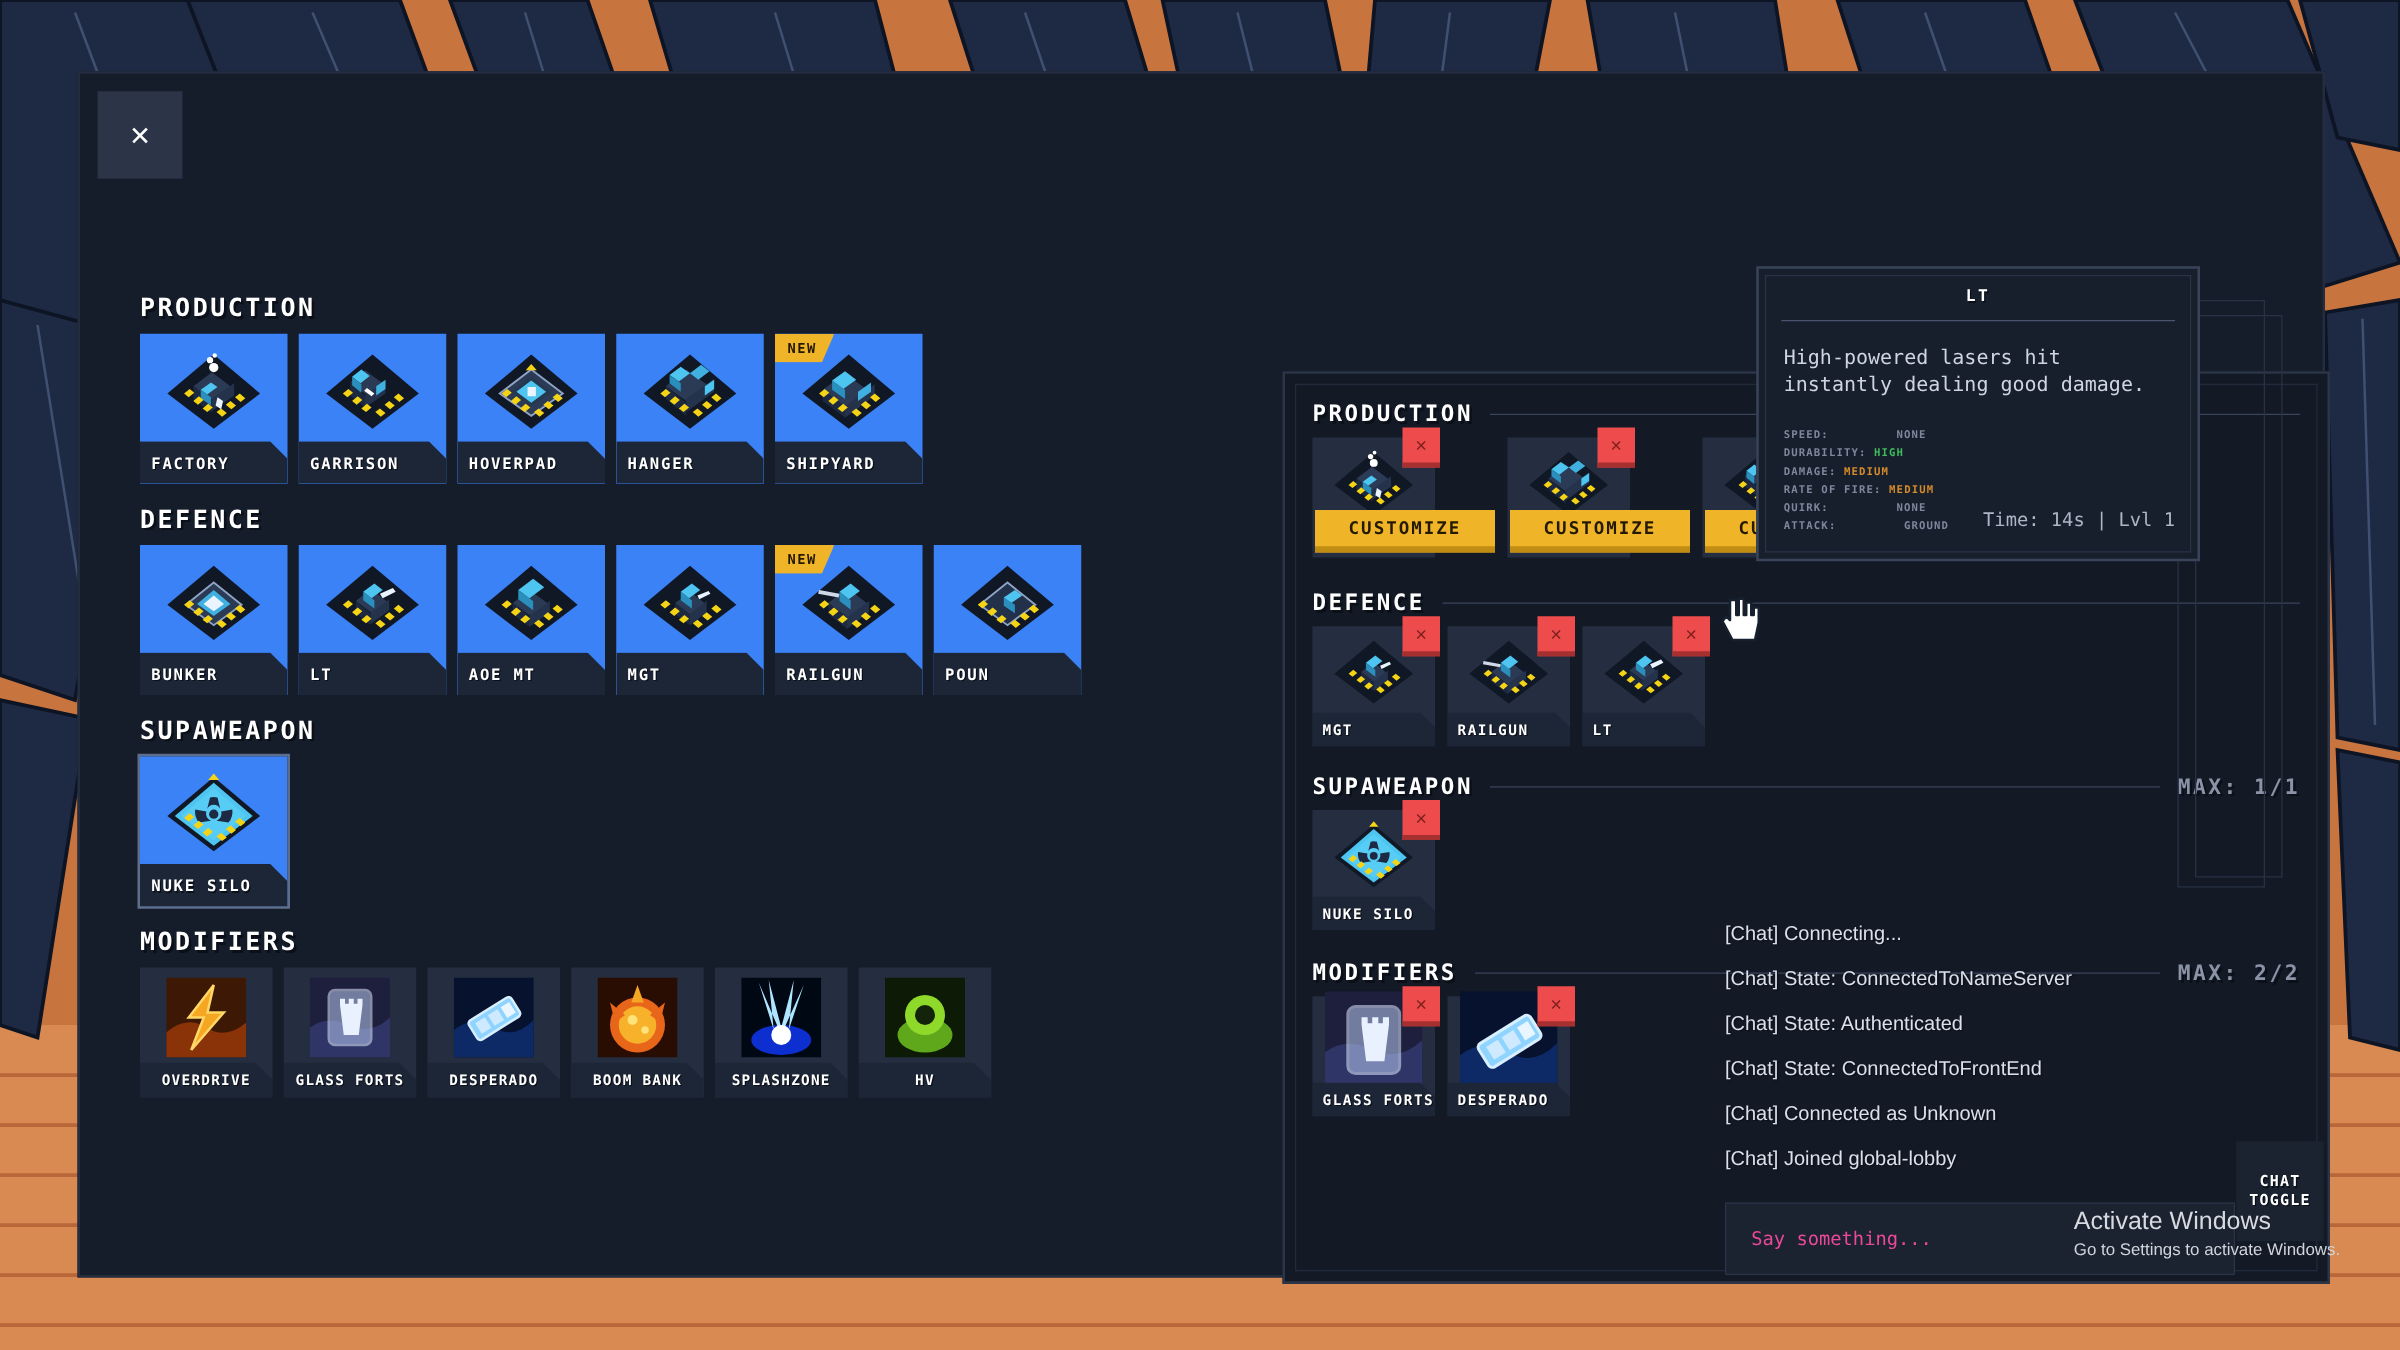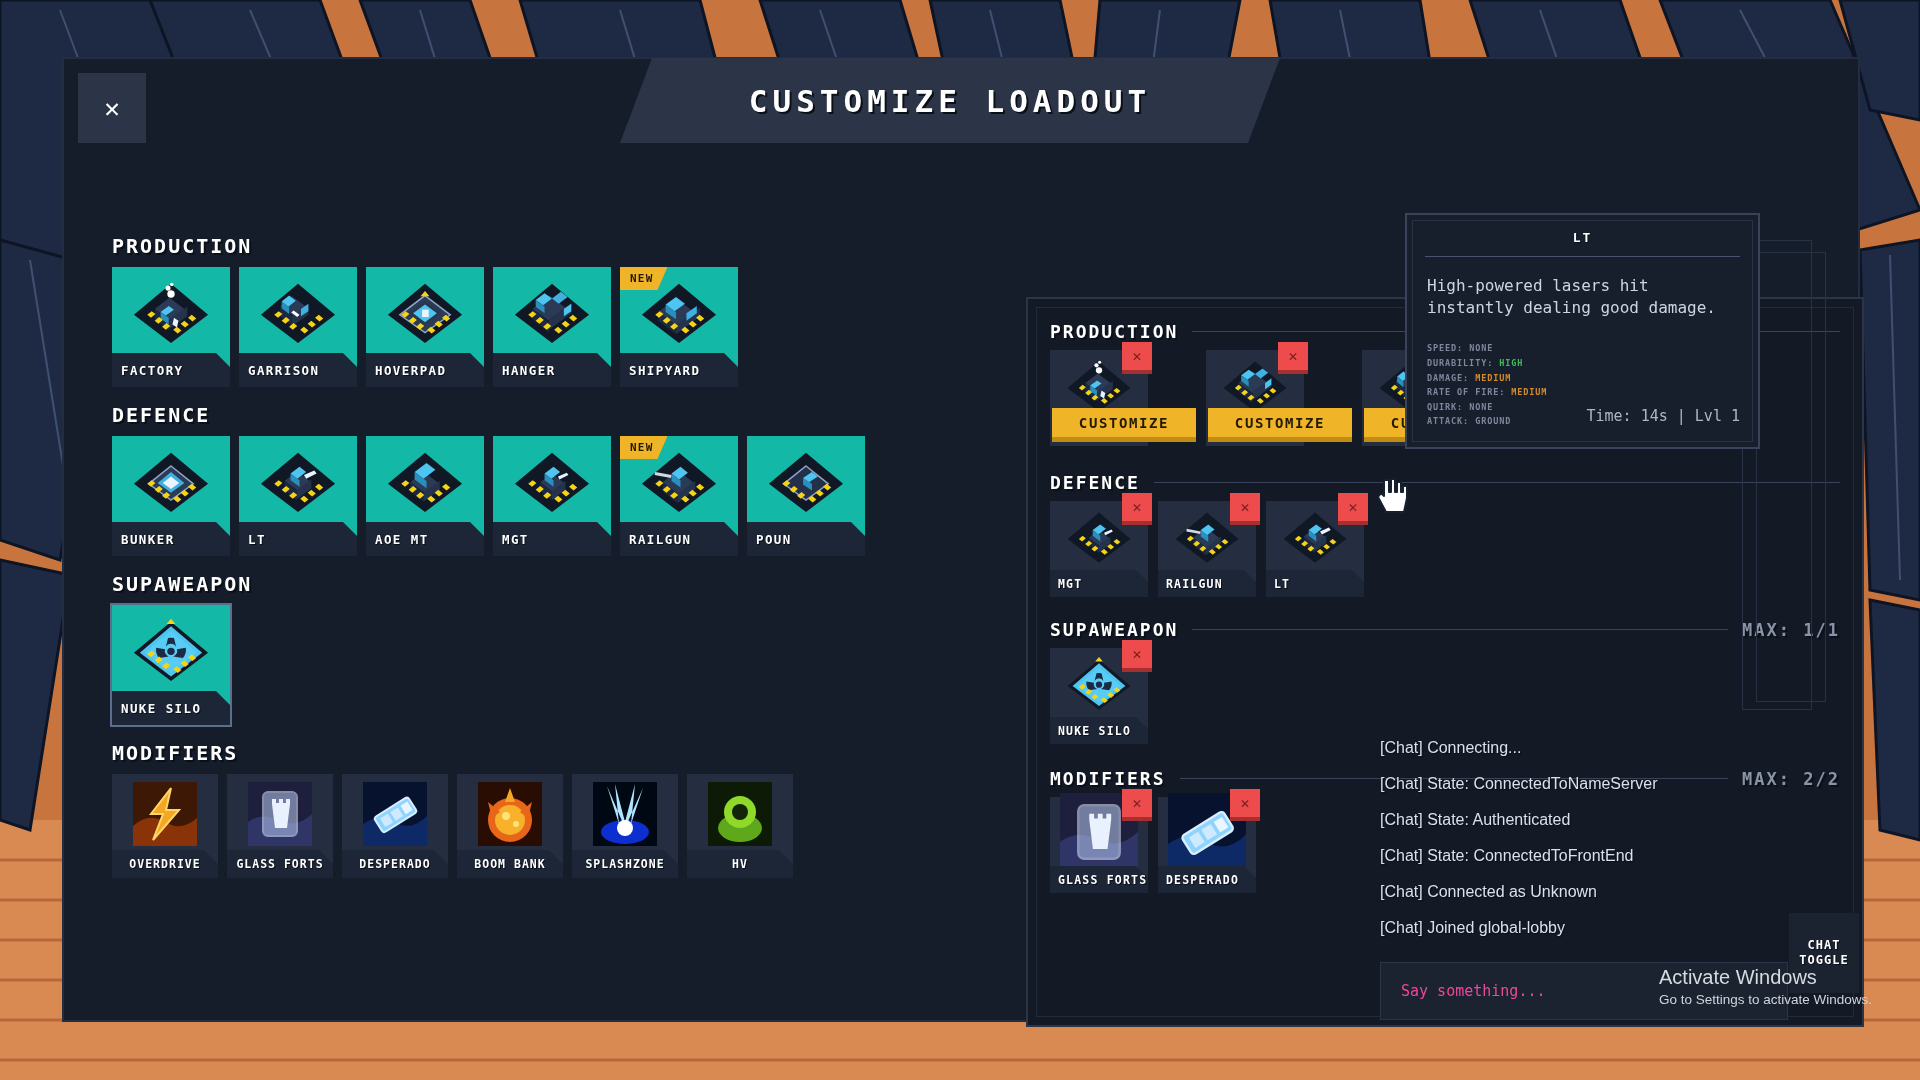--- a/index.html
+++ b/index.html
@@ -53,21 +53,21 @@
   #catalogue { position: absolute; left: 48px; top: 175px; width: 900px; }
   .cat-section { margin-bottom: 16px; }
   .cat-heading {
     font-size: 20px; letter-spacing: 2px; margin-bottom: 9px;
     text-shadow: 2px 2px 0 #0a0f18;
   }
   .cat-row { display: flex; gap: 9px; }
   .cat-card {
     position: relative;
     width: 118px; height: 120px;
-    background: #14b8a6;
+    background: #3b82f6;
     cursor: pointer;
     overflow: hidden;
     flex: 0 0 auto;
   }
   .cat-card .art { position: absolute; left: 0; right: 0; top: 4px; height: 82px; display: flex; align-items: center; justify-content: center; }
   .cat-card .namebar {
     position: absolute; left: 0; right: 0; bottom: 0; height: 34px;
     background: #1d2636;
     clip-path: polygon(0 0, calc(100% - 14px) 0, 100% 14px, 100% 100%, 0 100%);
     display: flex; align-items: center; padding-left: 9px;
@@ -148,21 +148,21 @@
   #tt-desc {
     margin: 18px 20px 0 20px; color: #cfd5e0; font-size: 16px; line-height: 1.36;
     font-family: "DejaVu Sans Mono", monospace;
   }
   #tt-stats { position: absolute; left: 20px; bottom: 18px; }
   .tt-stat {
     font-family: "DejaVu Sans Mono", monospace; font-weight: bold;
     font-size: 8.5px; letter-spacing: 0.9px; color: #7e879c; line-height: 1.72;
     text-transform: uppercase;
   }
-  .tt-stat .v-none { color: #7e879c; }
+  .tt-stat .v-none { color: #7e879c; margin-left: 48px; }
   .tt-stat .v-high { color: #3fbb5a; }
   .tt-stat .v-medium { color: #d68b2a; }
   #tt-time {
     position: absolute; right: 18px; bottom: 22px;
     font-family: "DejaVu Sans Mono", monospace; font-size: 15px; color: #aeb6c6;
   }
   
   .ghost-panel { position: absolute; border: 1px solid #283245; z-index: 35; }
 
   
@@ -236,23 +236,20 @@
       <path d="M1540,10 L1620,240"></path>
       <path d="M1740,10 L1850,220"></path>
       <path d="M30,260 L75,540"></path>
       <path d="M1890,255 L1900,580"></path>
     </g>
   </svg>
 </div>
 
 <div id="modal">
 
-  <div id="title-plate">
-    <div id="modal-title" class="pixfont">CUSTOMIZE LOADOUT</div>
-  </div>
 
   <div id="close-button">
     <span>✕</span>
   </div>
 
   <div id="catalogue">
       <div class="cat-section">
         <div class="cat-heading pixfont">PRODUCTION</div>
         <div class="cat-row">
           <div class="cat-card">

